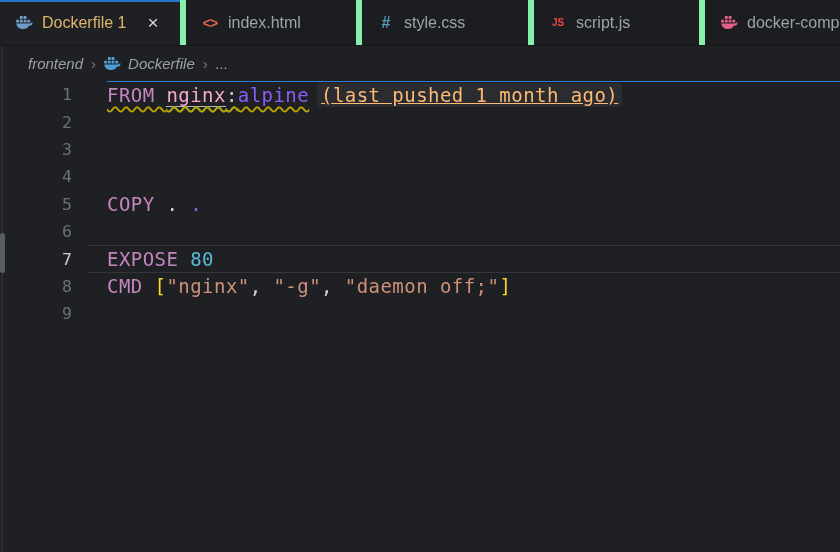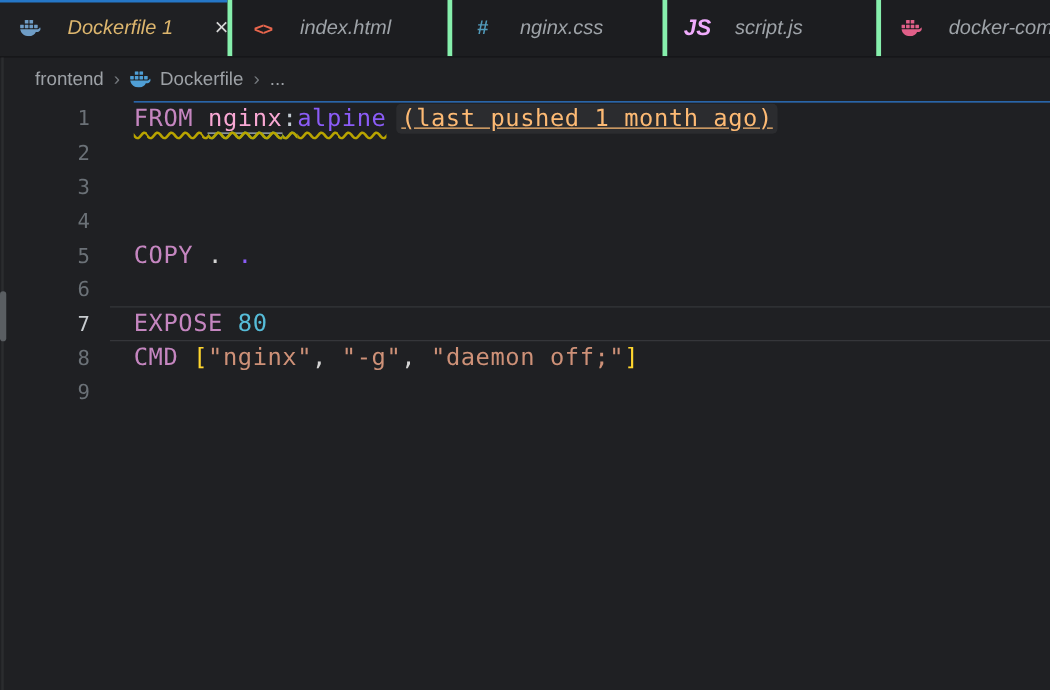--- a/index.html
+++ b/index.html
@@ -10,43 +10,43 @@
     position:relative;
     color:#d4d4d4;
   }
 
   
   .tab-bar {
     display:flex; height:46px; background:#1a1b1e;
     border-bottom:1px solid #161719; overflow:hidden;
   }
   .tab {
-    display:flex; align-items:center; gap:21px;
+    display:flex; align-items:center; gap:9px;
     padding:0 10px 0 15px; height:100%;
-    background:#1c1d20; border-right:4px solid #86efac;
+    background:#1c1d20; border-right:6px solid #86efac;
     color:#9ea3a8; font-size:16px; cursor:pointer;
-    position:relative; flex-shrink:0; white-space:nowrap; overflow:hidden;font-style:italic;
+    position:relative; flex-shrink:0; white-space:nowrap; overflow:hidden;
   }
   .tab.active { background:#1f2023; color:#ddb66e; }
   .tab.active::before {
     content:""; position:absolute; top:0; left:0; right:0; height:2px;
     background:#2577c8;
   }
   .tab-icon { display:inline-flex; align-items:center; justify-content:center; width:18px; flex-shrink:0; }
   .glyph-html { color:#e8664d; font-weight:bold; font-size:14px; letter-spacing:-1px; }
   .glyph-css  { color:#519aba; font-weight:bold; font-size:16px; }
-  .glyph-js   { color:#f0abfc; font-weight:bold; font-size:18px; }
+  .glyph-js   { color:#ef4444; font-weight:bold; font-size:10px; }
   .tab-close { margin-left:12px; color:#d6d6d6; font-size:19px; line-height:1; cursor:pointer; }
 
   
   .breadcrumbs {
     display:flex; align-items:center; height:35px;
     padding-left:28px; gap:8px; font-size:15px; color:#9da1a6;
   }
-  .crumb { display:inline-flex; gap:7px; cursor:pointer; }
+  .crumb { display:inline-flex; gap:7px; cursor:pointer;font-style:italic; }
   .crumb-sep { color:#74787d; font-size:15px; }
 
   
   .editor { position:relative; }
   .lines { position:relative; }
   .blue-rule {
     position:absolute; top:0; left:107px; right:0; height:1px;
     background:#2e7cd6; z-index:3;
   }
   .code-line { display:flex; height:27.4px; align-items:center; position:relative; }
@@ -121,21 +121,21 @@
     <div class="tab" style="width: 176px;">
     <span class="tab-icon">
         <span class="glyph-html" style="display: inline-flex; align-items: center;">&lt;&gt;</span>
       </span>
     <span class="tab-label">index.html</span>
   </div>
     <div class="tab" style="width: 172px;">
     <span class="tab-icon">
         <span class="glyph-css" style="display: inline-flex; align-items: center;">#</span>
       </span>
-    <span class="tab-label">nginx.css</span>
+    <span class="tab-label">style.css</span>
   </div>
     <div class="tab" style="width: 171px;">
     <span class="tab-icon">
         <span class="glyph-js" style="display: inline-flex; align-items: center;">JS</span>
       </span>
     <span class="tab-label">script.js</span>
   </div>
     <div class="tab" style="width: 240px;">
     <span class="tab-icon">
         <span style="display: inline-flex; align-items: center;">

